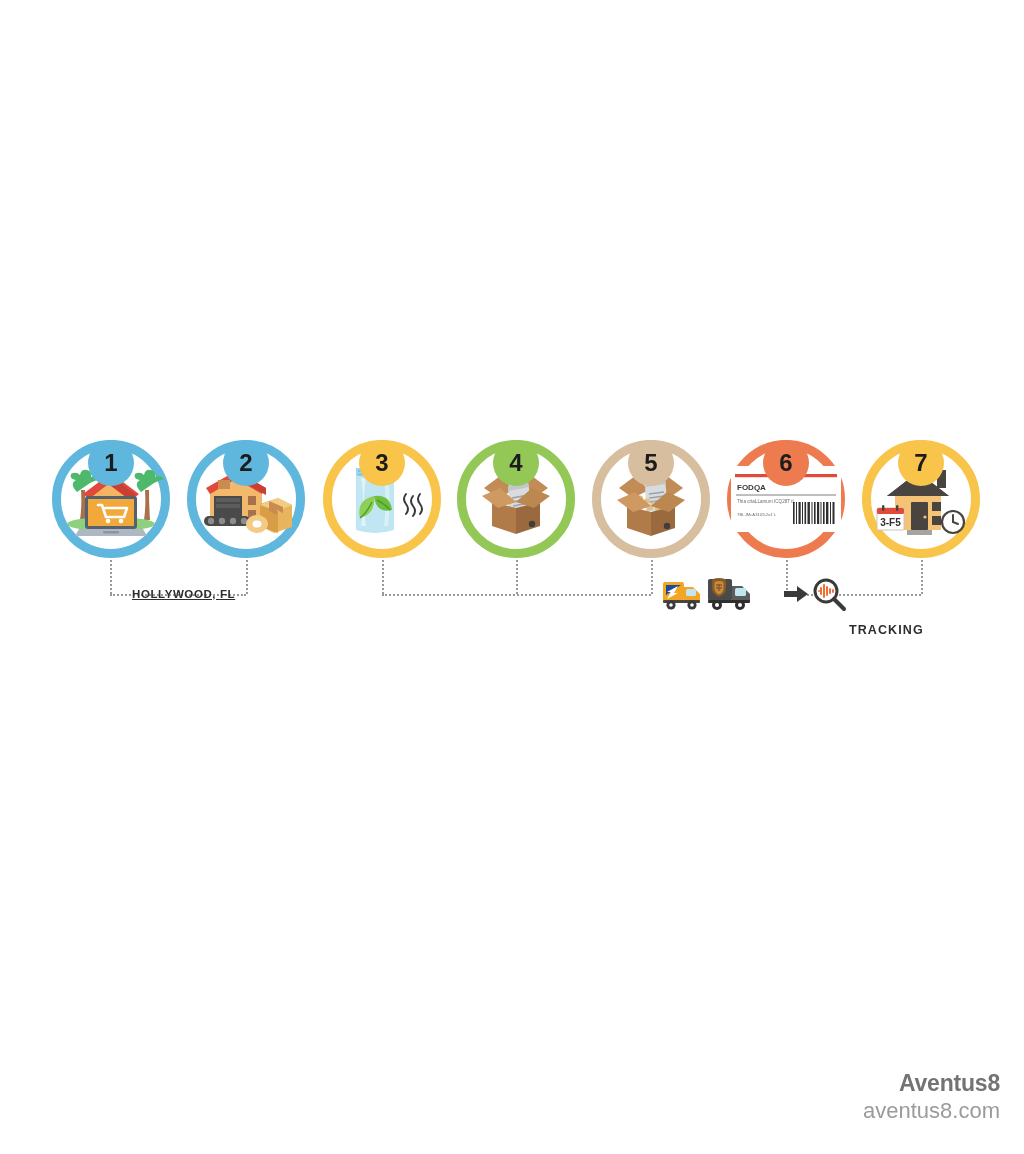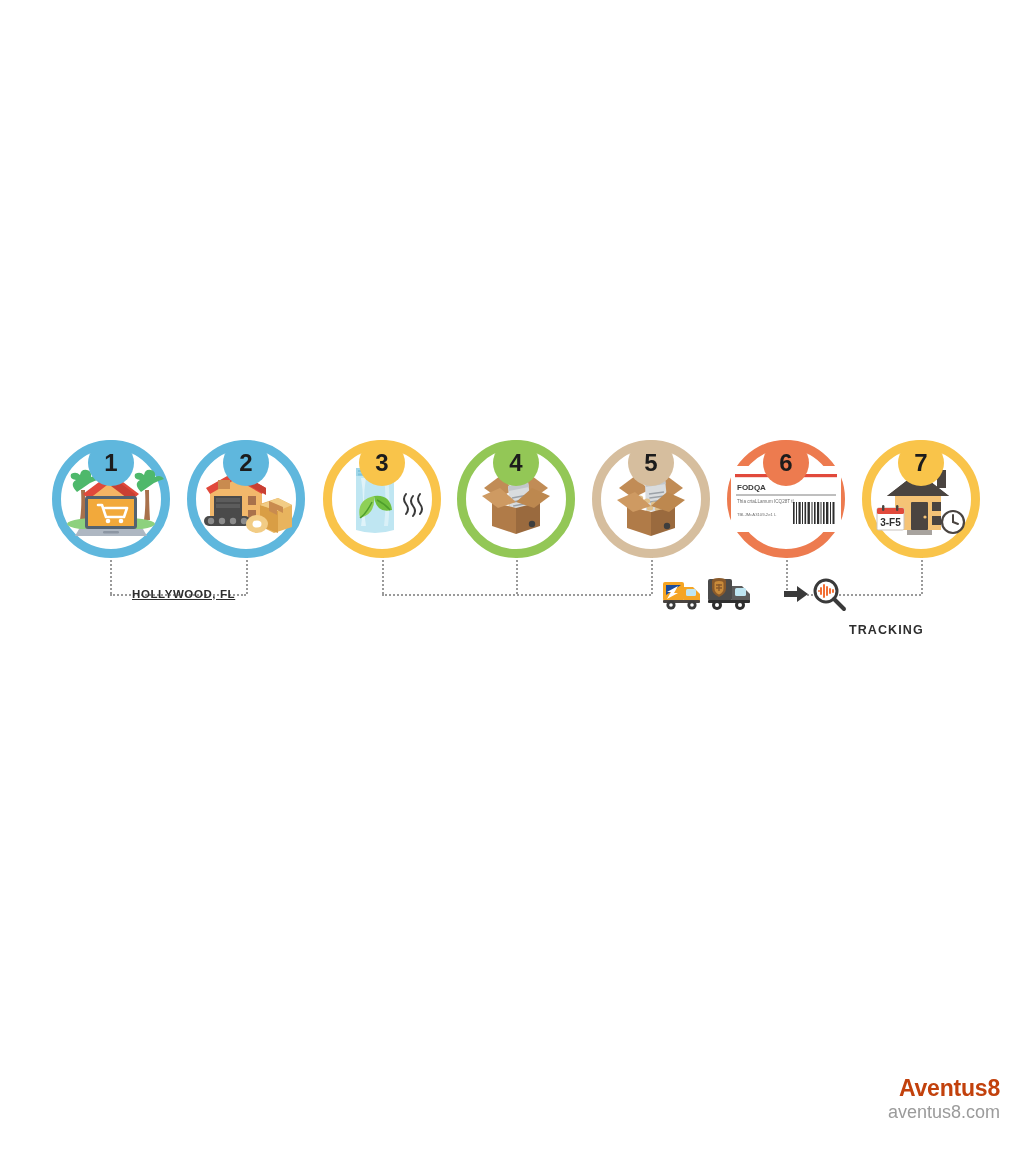--- a/index.html
+++ b/index.html
@@ -106,26 +106,26 @@
   
   #brand {
     position: absolute;
     right: 24px;
     bottom: 30px;
     text-align: right;
   }
   #brand .bname {
     font-size: 23px;
     font-weight: bold;
-    color: #c2410c;
+    color: #737373;
     letter-spacing: -0.2px;
     line-height: 1.15;
   }
   #brand .burl {
-    font-size: 18px;
+    font-size: 22px;
     color: #9b9b9b;
     line-height: 1.2;
     margin-top: 1px;
   }
 </style>
 </head>
 <body>
 
 <div id="canvas">
 

